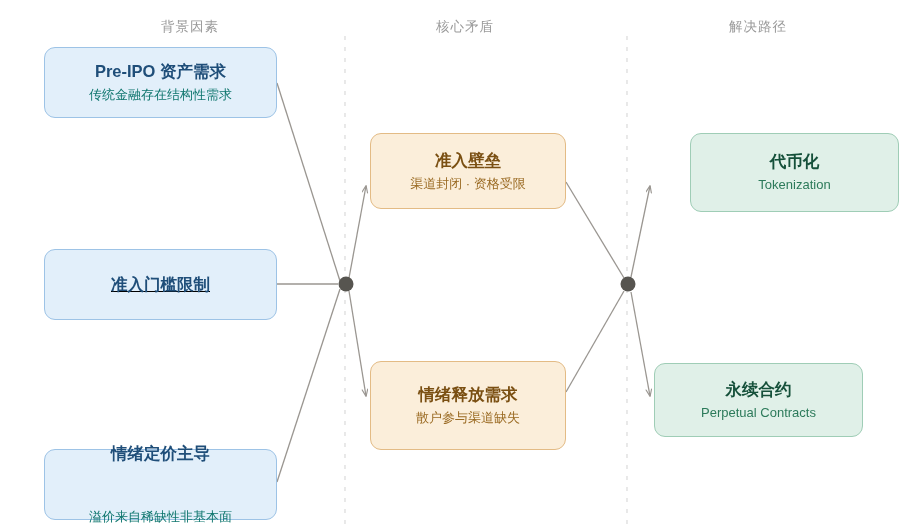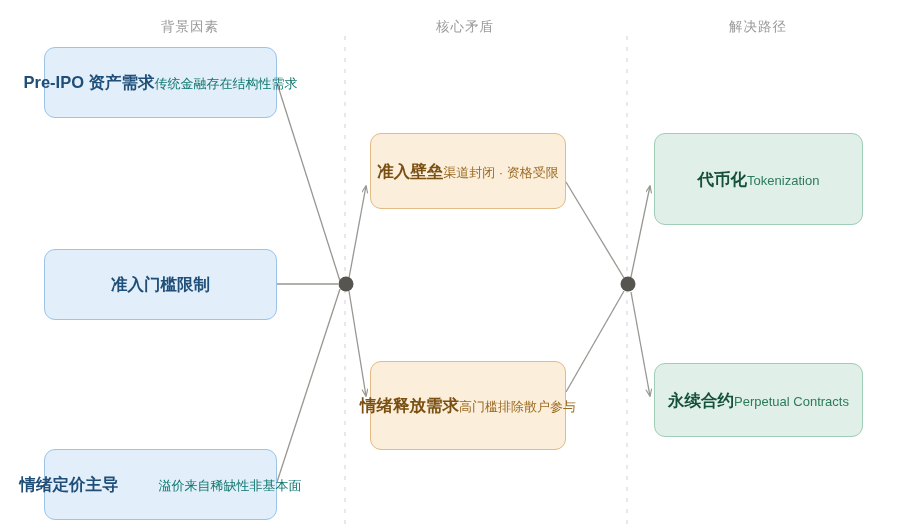--- a/index.html
+++ b/index.html
@@ -41,21 +41,21 @@
   }
 
   
   .node {
     position: absolute;
     box-sizing: border-box;
     border-radius: 11px;
     border-width: 1px;
     border-style: solid;
     display: flex;
-    flex-direction: row;
+    flex-direction: column;
     align-items: center;
     justify-content: center;
     text-align: left;
     padding: 6px 10px;
   }
   .node .title {
     font-size: 16.5px;
     font-weight: bold;
     line-height: 1.35;
     white-space: nowrap;
@@ -133,40 +133,40 @@
 
   <div class="col-header" style="left:190px;">背景因素</div>
   <div class="col-header" style="left:465px;">核心矛盾</div>
   <div class="col-header" style="left:758px;">解决路径</div>
 
   <div class="node blue" style="left:44px; top:47px; width:233px; height:71px;">
     <div class="title">Pre-IPO 资产需求</div>
     <div class="subtitle">传统金融存在结构性需求</div>
   </div>
 
-  <div class="node blue" style="left:44px; top:249px; width:233px; height:71px;">
+  <div class="node blue" style="left:44px; top:249px; width:233px; height:71px;text-decoration:underline;">
     <div class="title">准入门槛限制</div>
   </div>
 
   <div class="node blue" style="left:44px; top:449px; width:233px; height:71px;gap:40px;">
     <div class="title">情绪定价主导</div>
     <div class="subtitle">溢价来自稀缺性非基本面</div>
   </div>
 
   <div class="node orange" style="left:370px; top:133px; width:196px; height:76px;">
     <div class="title">准入壁垒</div>
     <div class="subtitle">渠道封闭 · 资格受限</div>
   </div>
 
   <div class="node orange" style="left:370px; top:361px; width:196px; height:89px;">
     <div class="title">情绪释放需求</div>
-    <div class="subtitle">高门槛排除散户参与</div>
+    <div class="subtitle">散户参与渠道缺失</div>
   </div>
 
-  <div class="node green" style="left:654px; top:133px; width:209px; height:92px;">
+  <div class="node green" style="left:690px; top:133px; width:209px; height:79px;">
     <div class="title">代币化</div>
     <div class="subtitle">Tokenization</div>
   </div>
 
   <div class="node green" style="left:654px; top:363px; width:209px; height:74px;">
     <div class="title">永续合约</div>
     <div class="subtitle">Perpetual Contracts</div>
   </div>
 
   <div class="junction" style="left:346px; top:284px;"></div>

